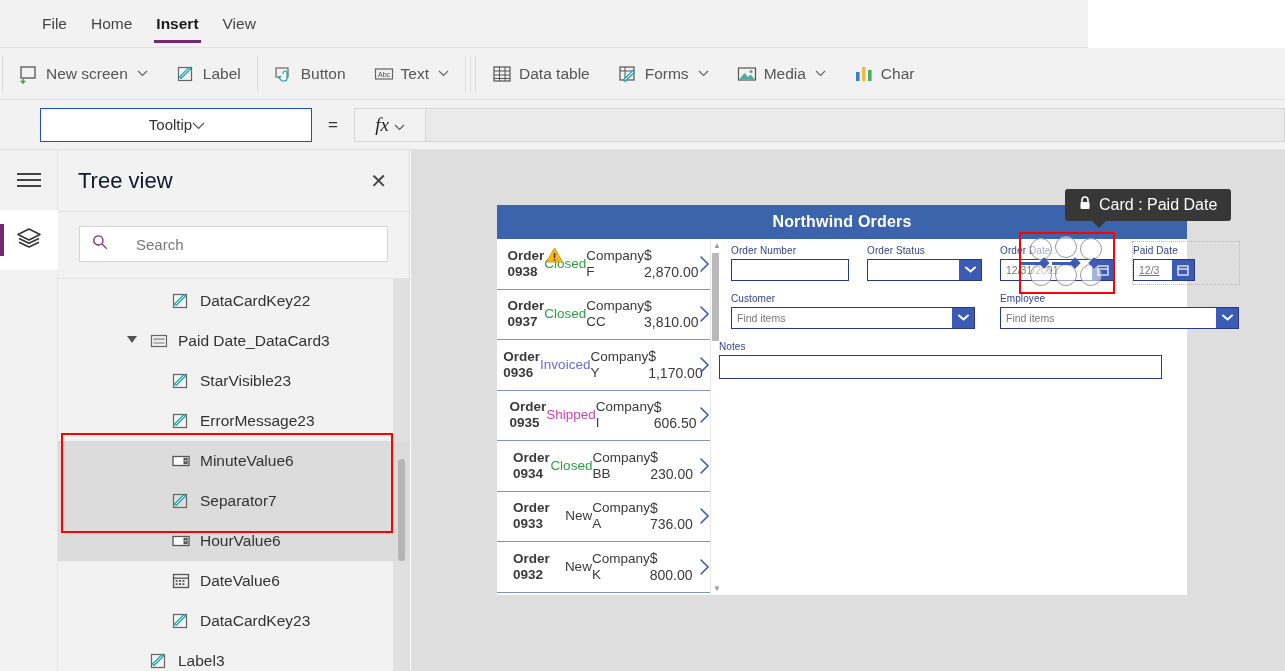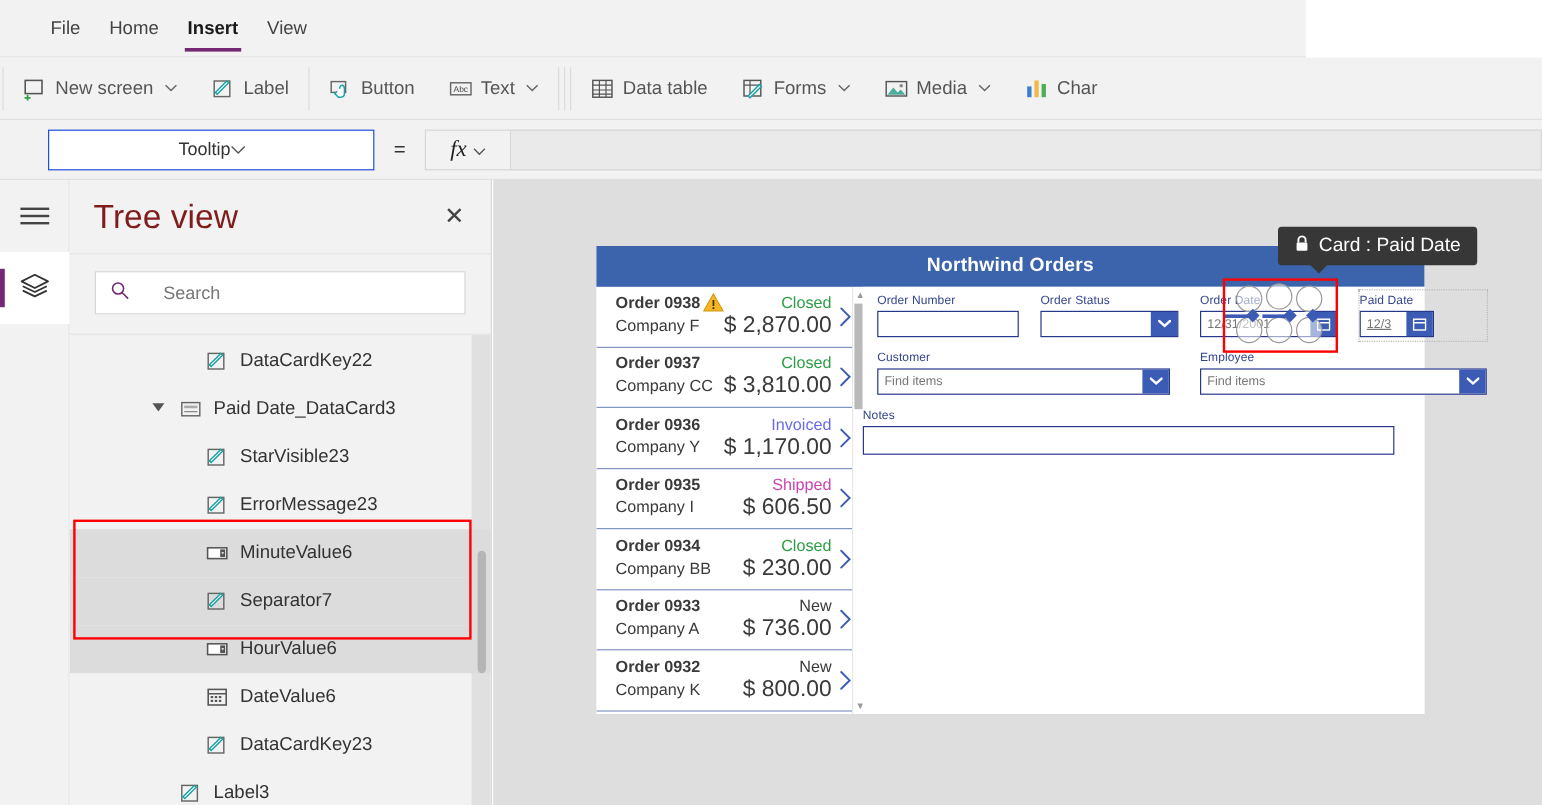--- a/index.html
+++ b/index.html
@@ -84,21 +84,21 @@
 
   
   .treepanel {
     position:absolute; left:58px; top:150px; width:352px; height:521px;
     background:#f2f2f2; border-right:1px solid #d9d9d9;
   }
   .tree-head {
     height:62px; display:flex; align-items:center; justify-content:space-between;
     padding:0 22px 0 20px; border-bottom:1px solid #e3e3e3;
   }
-  .tree-title { font-size:28px; color:#7f1d1d; }
+  .tree-title { font-size:22px; color:#0f172a; }
   .close-x { font-size:20px; color:#444; cursor:pointer; line-height:1; }
   .search-wrap { padding:14px 21px 16px 21px; border-bottom:1px solid #e3e3e3; }
   .search-box {
     height:36px; background:#fff; border:1px solid #d6d6d6; display:flex;
     align-items:center; gap:26px; padding:0 12px;
   }
   .search-box input {
     border:none; outline:none; font-size:15px; color:#333; background:transparent;
     font-family:"Liberation Sans", sans-serif; width:100%;
   }
@@ -138,27 +138,27 @@
   .app-header {
     height:34px; background:#3b64ad; color:#fff; font-weight:bold; font-size:16px;
     display:flex; align-items:center; justify-content:center; letter-spacing:.2px;
   }
   .app-body { display:flex; height:356px; }
 
   
   .gallery { width:222px; height:100%; position:relative; overflow:hidden; border-right:0; }
   .g-row {
     height:50.5px; padding:6px 26px 6px 16px; position:relative;
-    border-bottom:1px solid #8193c0; display:flex; flex-direction:column; justify-content:center;
+    border-bottom:1px solid #8193c0; display:flex; flex-direction:row; justify-content:center;
   }
   .g-line { display:flex; justify-content:space-between; align-items:center; line-height:1.18; }
   .g-order { font-size:13.5px; font-weight:bold; color:#3a3a3a; position:relative; }
   .g-company { font-size:13.5px; color:#3a3a3a; }
   .g-status { font-size:13.5px; }
-  .g-amount { font-size:19px; color:#3a3a3a; }
+  .g-amount { font-size:14px; color:#3a3a3a; }
   .chev {
     position:absolute; right:8px; top:50%; transform:translateY(-50%);
     width:12px; height:20px;
   }
   .warn { position:absolute; right:-19px; top:-1px; }
   .g-scroll {
     position:absolute; right:0; top:0; width:9px; height:100%; background:#fff;
     border-left:1px solid #e8e8e8;
   }
   .g-thumb { position:absolute; left:1px; top:14px; width:7px; height:88px; background:#b9b9b9; }

